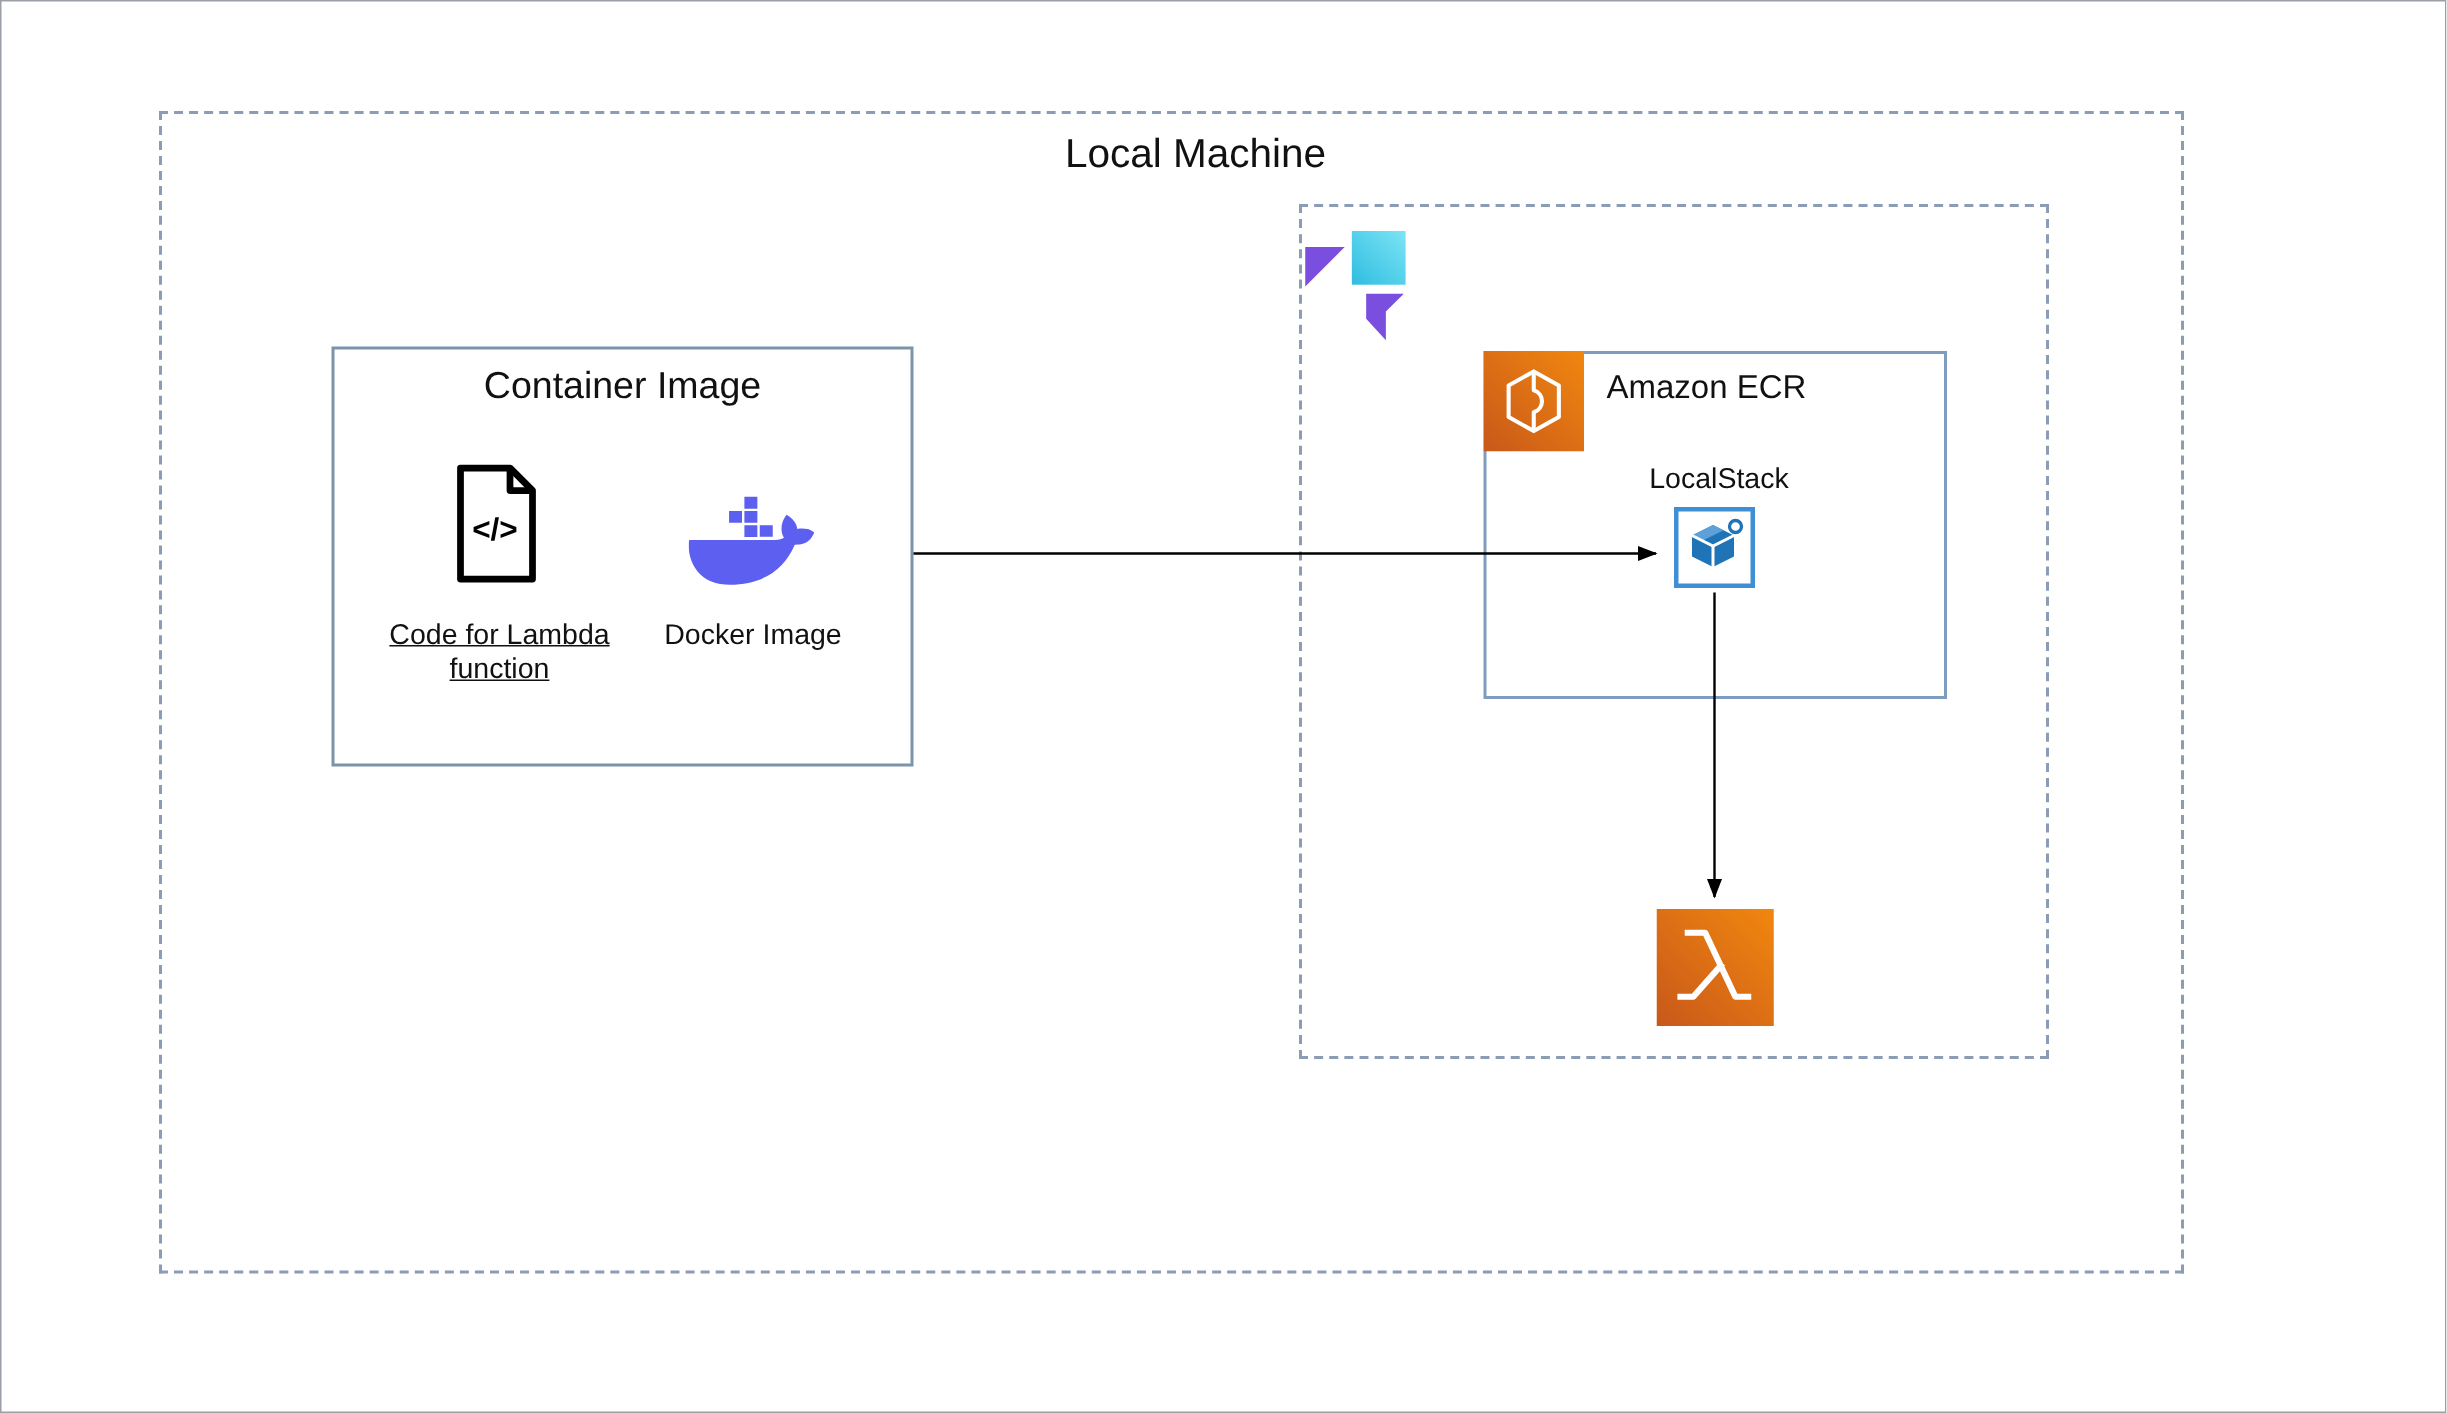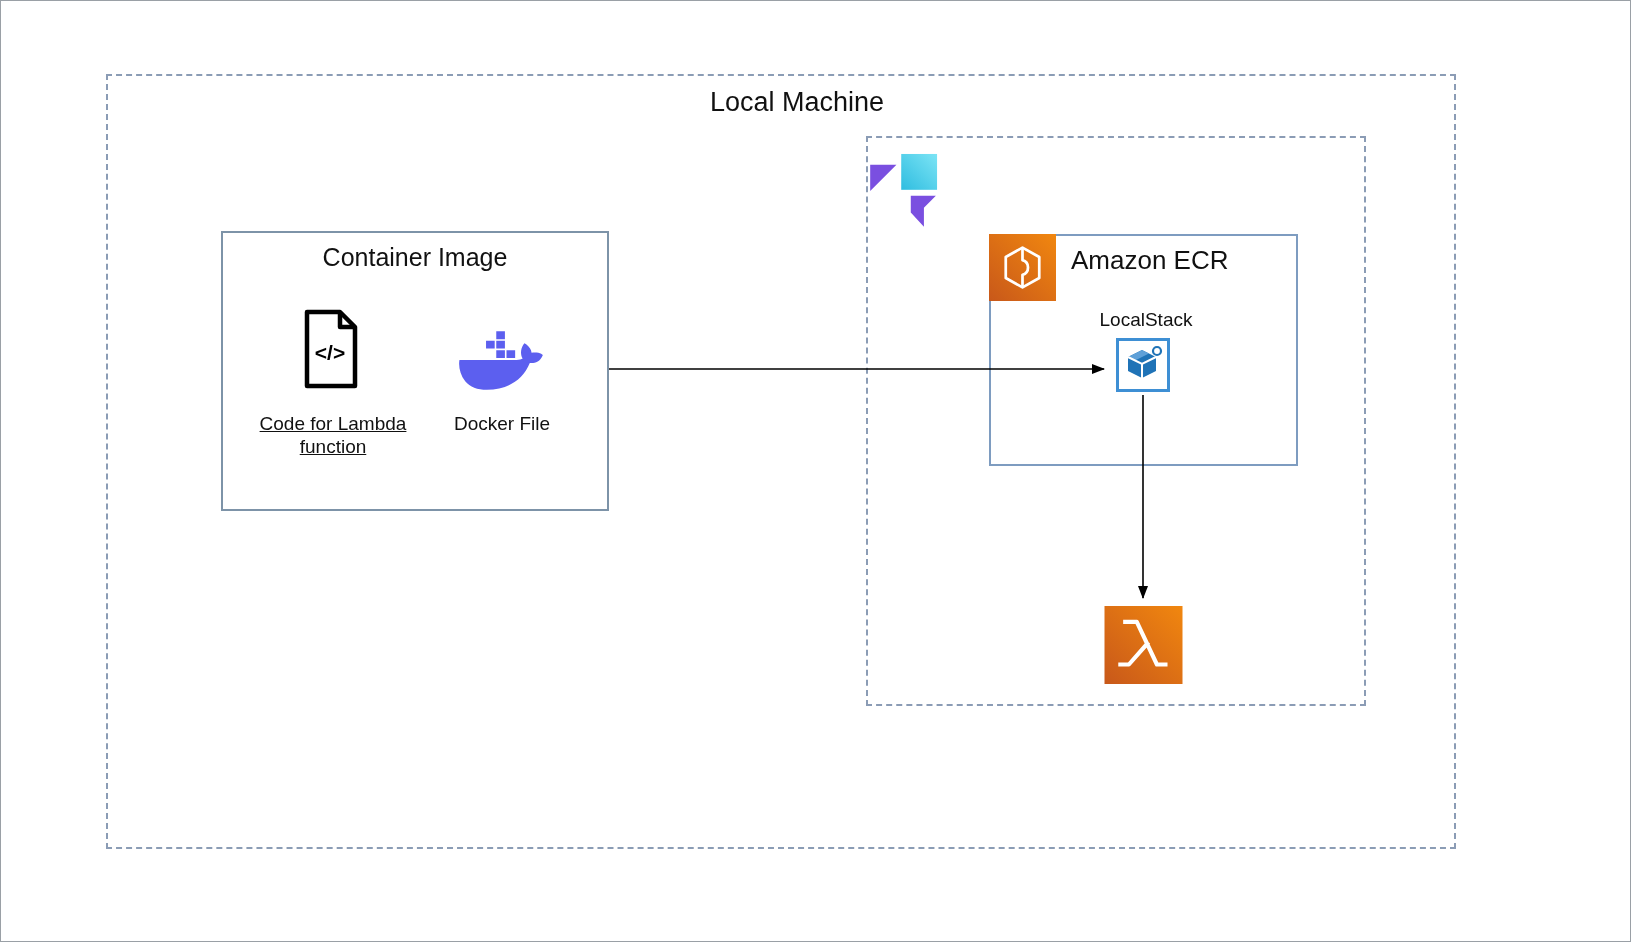--- a/index.html
+++ b/index.html
@@ -24,21 +24,21 @@
   }
   .box-solid {
     position: absolute;
     border: 2px solid var(--solid-border, #7d93a8);
     background: #fff;
   }
 
   .title { position: absolute; text-align: center; color: #111; }
   .title-xl { font-size: 27px; }
   .title-lg { font-size: 25px; }
-  .title-md { font-size: 26px; }
+  .title-md { font-size: 22px; }
 
   .label {
     position: absolute;
     text-align: center;
     color: #111;
     white-space: pre-line;
     font-size: 19px;
     line-height: 23px;
   }
 
@@ -97,21 +97,21 @@
     <path d="M5 3 h33 l15 15 v59 H5 Z" fill="#fff" stroke="#000" stroke-width="4.5" stroke-linejoin="round"></path>
     <path d="M38 3 v15 h15" fill="none" stroke="#000" stroke-width="4.5" stroke-linejoin="round"></path>
     <text x="28" y="51" text-anchor="middle" font-size="21" font-weight="bold" font-family="Liberation Sans, sans-serif" fill="#000">&lt;/&gt;</text>
   </svg>
   <div id="code-label" class="label">Code for Lambda
 function</div>
 
   <svg id="docker-icon" class="abs" width="84" height="67" viewBox="0 0 640 512">
     <path style="fill:var(--docker-purple,#5c5fef)" d="M349.9 236.3h-66.1v-59.4h66.1v59.4zm0-204.3h-66.1v60.7h66.1V32zm78.2 144.8H362v59.4h66.1v-59.4zm-156.3-72.1h-66.1v60.1h66.1v-60.1zm78.1 0h-66.1v60.1h66.1v-60.1zm276.8 100c-14.4-9.7-47.6-13.2-73.1-8.4-3.3-24-16.7-44.9-41.1-63.7l-14-9.3-9.3 14c-18.4 27.8-23.4 73.6-3.7 103.8-8.7 4.7-25.8 11.1-48.4 10.7H2.4c-8.7 50.8 5.8 116.8 44 162.1 37.1 43.9 92.7 66.2 165.4 66.2 157.4 0 273.9-72.5 328.4-204.2 21.4.4 67.6.1 91.3-45.2 1.5-2.5 6.6-13.2 8.5-17.1l-13.3-8.9z"></path>
   </svg>
-  <div id="docker-label" class="label">Docker File</div>
+  <div id="docker-label" class="label">Docker Image</div>
 
 
   <div id="localstack-box" class="box-dashed"></div>
 
   <svg id="localstack-logo-icon" class="abs" width="78" height="86" viewBox="0 0 64 72">
     <defs>
       <linearGradient id="ls-grad" x1="0" y1="1" x2="1" y2="0">
         <stop offset="0" style="stop-color:var(--localstack-cyan-dark,#2fbde0)"></stop>
         <stop offset="1" style="stop-color:var(--localstack-cyan-light,#7ce4f5)"></stop>
       </linearGradient>

